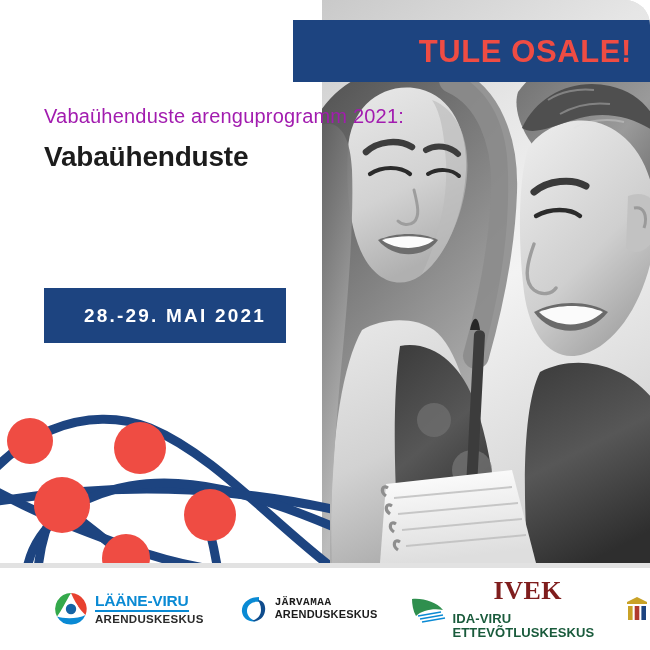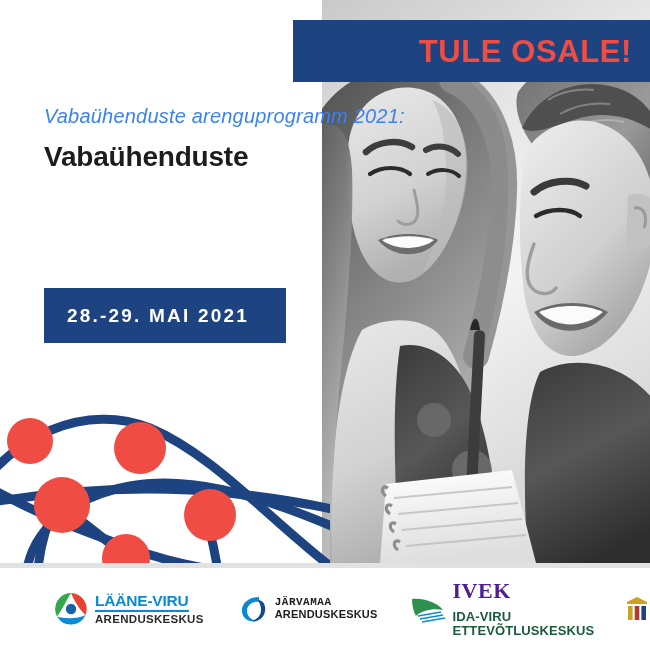--- a/index.html
+++ b/index.html
@@ -5,20 +5,21 @@
   html,body{margin:0;padding:0;background:#ffffff;}
   body{
     font-family:"Liberation Sans", sans-serif;
     -webkit-font-smoothing:antialiased;
   }
   #poster{
     position:relative;
     width:650px;height:650px;
     overflow:hidden;
     background:#ffffff;
+    border-radius:25px;
   }
 
   
   .photo-panel{
     position:absolute;
     left:322px;top:0;width:328px;height:563px;
     overflow:hidden;
     background:linear-gradient(160deg,#cfcfcf 0%,#e8e8e8 38%,#f2f2f2 60%,#dcdcdc 100%);
   }
   .photo-svg{position:absolute;inset:0;width:100%;height:100%;display:block;}
@@ -40,25 +41,24 @@
     padding-right:18px;
     line-height:1;
     white-space:nowrap;
   }
 
   
   .kicker{
     position:absolute;
     left:44px;top:105px;
     font-size:20px;
-    color:#3b82f6;
+    color:#a21caf;
     letter-spacing:0.2px;
     white-space:nowrap;
     z-index:6;
-    font-style:italic;
   }
   .headline{
     position:absolute;
     left:44px;top:140px;
     font-size:28px;
     font-weight:bold;
     color:#1c1c1c;
     line-height:1.22;
     letter-spacing:-0.2px;
     z-index:6;
@@ -72,21 +72,21 @@
     width:242px;height:55px;
     background:#1d4480;
     display:flex;align-items:center;
     z-index:6;
   }
   .date-badge-text{
     color:#ffffff;
     font-size:19px;
     font-weight:bold;
     letter-spacing:2.2px;
-    padding-left:23px;
+    padding-left:40px;
     white-space:nowrap;
   }
 
   
   .network{
     position:absolute;
     left:0;bottom:87px;
     width:330px;height:165px;
     z-index:2;
   }
@@ -123,21 +123,21 @@
     letter-spacing:-0.2px;border-bottom:2px solid #0a8ad4;
     display:inline-block;padding-bottom:0px;
   }
   .lv-l2{
     color:#2b2b2b;font-weight:bold;font-size:11.5px;
     letter-spacing:0.3px;display:block;margin-top:1px;
   }
   .jv-l1{color:#1c1c1c;font-weight:bold;font-size:11px;letter-spacing:0.5px;display:block;font-family:Liberation Mono, monospace;}
   .jv-l2{color:#1c1c1c;font-weight:bold;font-size:11px;letter-spacing:0.2px;display:block;}
 
-  .ivek-l1{color:#4c1d95;font-family:"Liberation Serif",serif;font-weight:bold;font-size:22px;letter-spacing:0.5px;line-height:1;display:block;}
+  .ivek-l1{color:#7f1d1d;font-family:"Liberation Serif",serif;font-weight:bold;font-size:26px;letter-spacing:0.5px;line-height:1;display:block;margin-left:41px;}
   .ivek-l2{color:#1a5b3c;font-size:13px;font-weight:bold;letter-spacing:0.1px;display:block;margin-top:8px;}
 
   .kusk-l1{color:#6b5a33;font-family:Liberation Mono, monospace;font-size:33px;line-height:1;display:block;}
   .kusk-sub{margin-left:8px;line-height:1.12;}
   .kusk-s1{color:#6b5a33;font-family:"Liberation Serif",serif;font-weight:bold;font-size:9.5px;display:block;}
   .kusk-s2{color:#6b5a33;font-family:"Liberation Serif",serif;font-weight:bold;font-size:9.5px;display:block;}
 </style>
 </head>
 <body>
 

